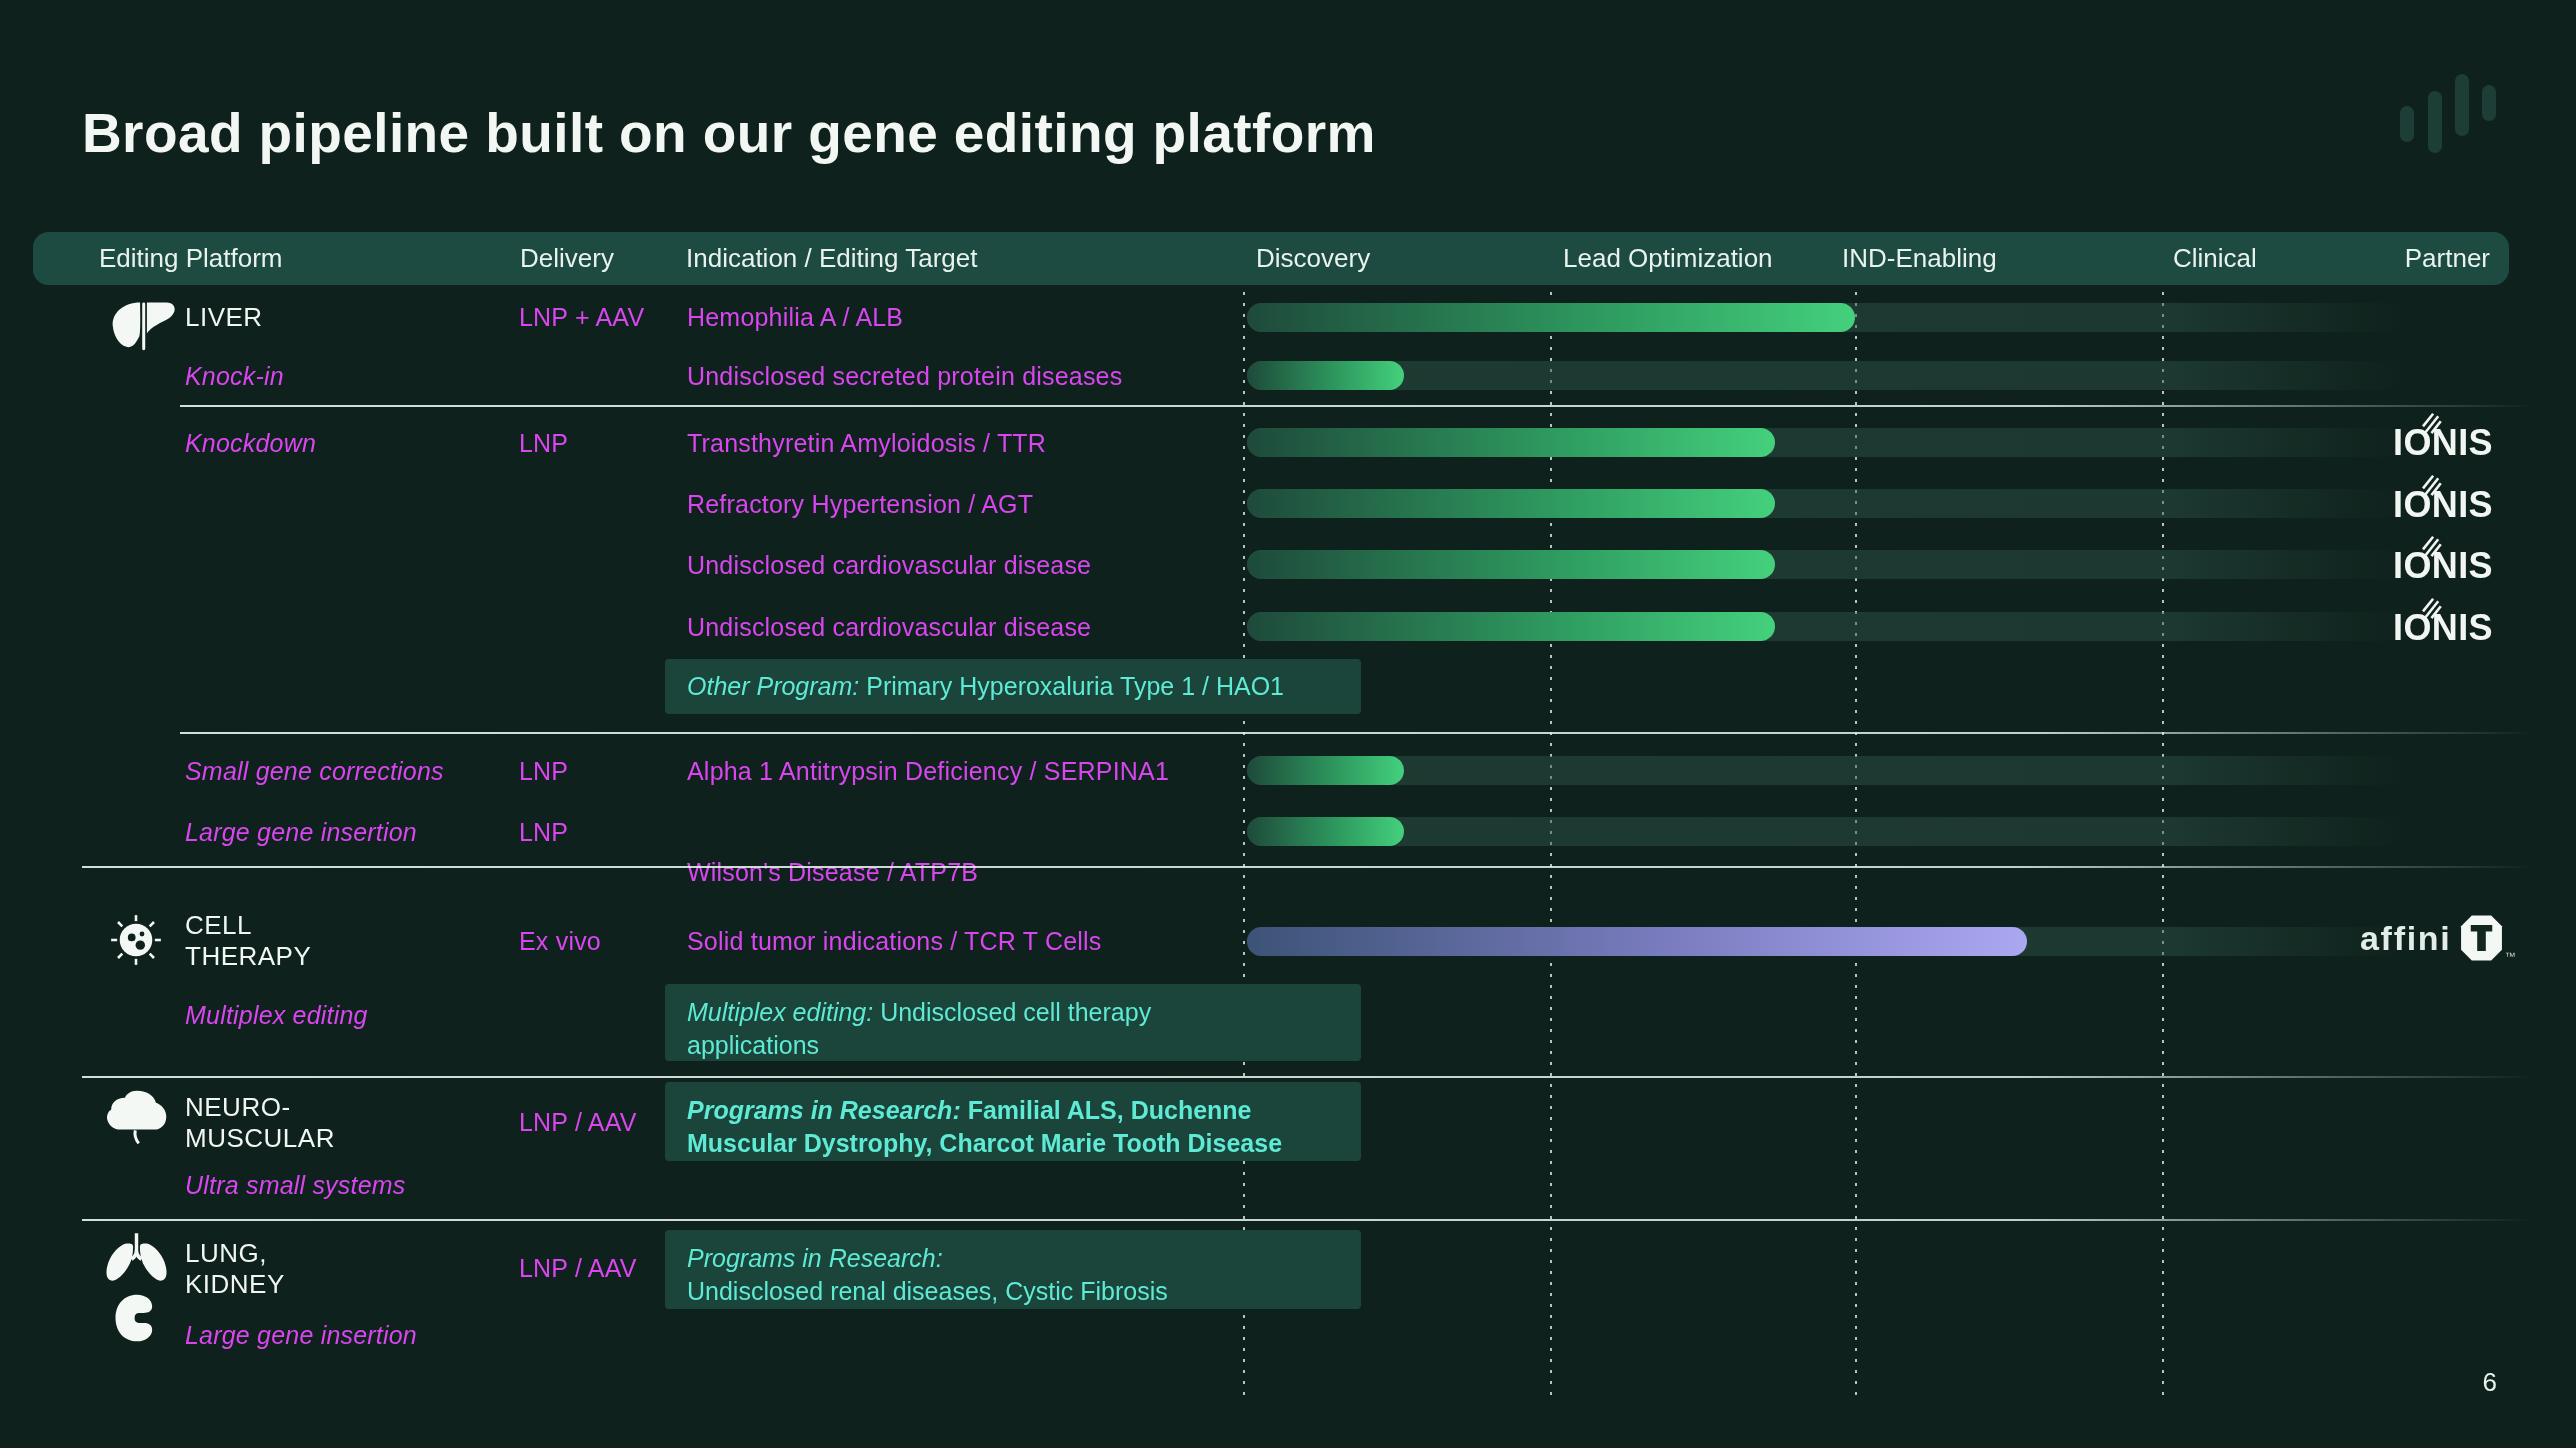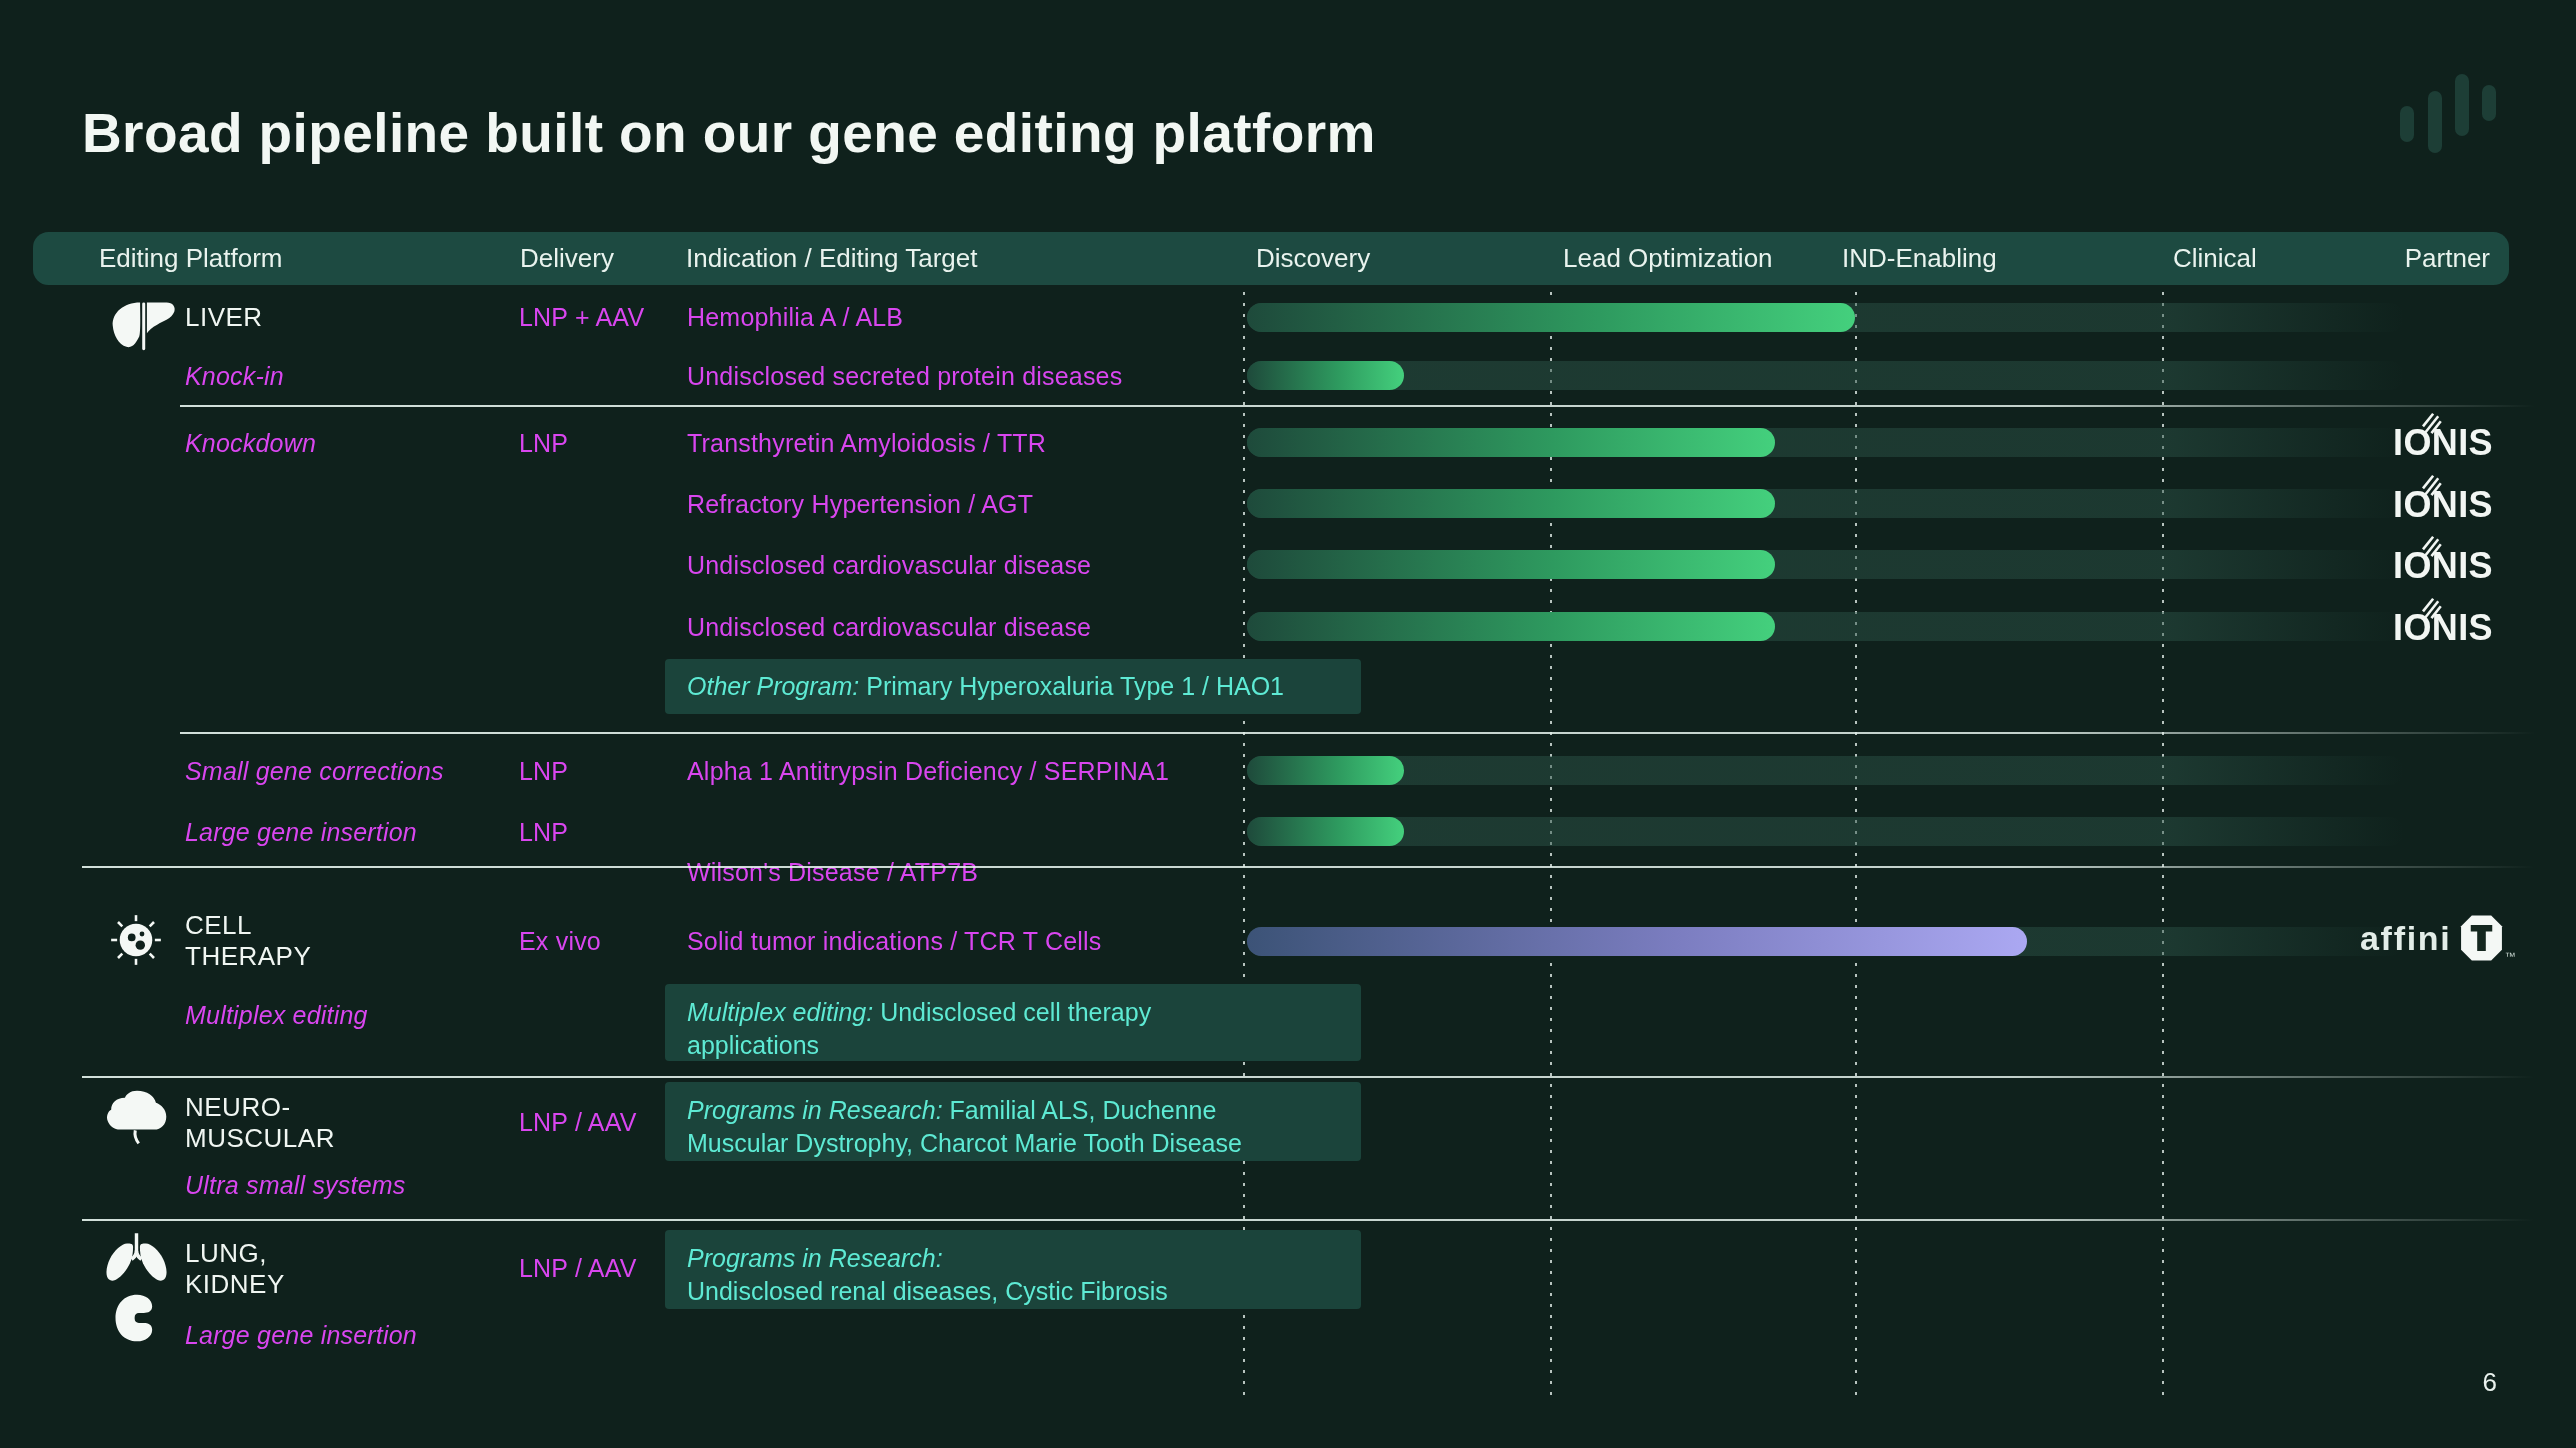--- a/index.html
+++ b/index.html
@@ -209,21 +209,21 @@
 
   <div class="icon" style="left:106px;top:1089px;">
     <svg width="62" height="57" viewBox="0 0 72 66">
       <path d="M36 2 C28 2 24 6 22 10 C12 10 6 16 6 24 C2 26 0 32 2 37 C4 43 10 47 16 47 L56 47 C64 47 70 41 70 32 C70 24 64 18 58 16 C56 8 48 2 36 2 Z" fill="#F4F8F5"></path>
       <path d="M34 48 C33 53 34 58 38 63" stroke="#F4F8F5" stroke-width="3.5" fill="none"></path>
     </svg>
   </div>
   <div class="section-label" style="left:185px;top:1092px;">NEURO-
 MUSCULAR</div>
   <div class="cell" style="left:519px;top:1107px;">LNP / AAV</div>
-  <div class="box" style="left:665px;top:1082px;width:696px;height:79px;padding-top:12px;">
+  <div class="box" style="left:665px;top:1082px;width:696px;height:79px;padding-top:12px;font-weight:bold;">
     <span class="it">Programs in Research:</span><span class="preline"> Familial ALS, Duchenne
 Muscular Dystrophy, Charcot Marie Tooth Disease</span>
   </div>
   <div class="cell it" style="left:185px;top:1170px;">Ultra small systems</div>
 
   <div class="divider" style="left:82px;top:1219px;width:2477px;"></div>
 
   <div class="icon" style="left:103px;top:1233px;">
     <svg width="67" height="57" viewBox="0 0 78 66">
       <path d="M35 16 C35 28 32 36 26 44 C20 52 12 58 7 54 C2 50 4 38 8 30 C13 20 22 12 28 12 C32 12 35 12 35 16 Z" fill="#F4F8F5"></path>

